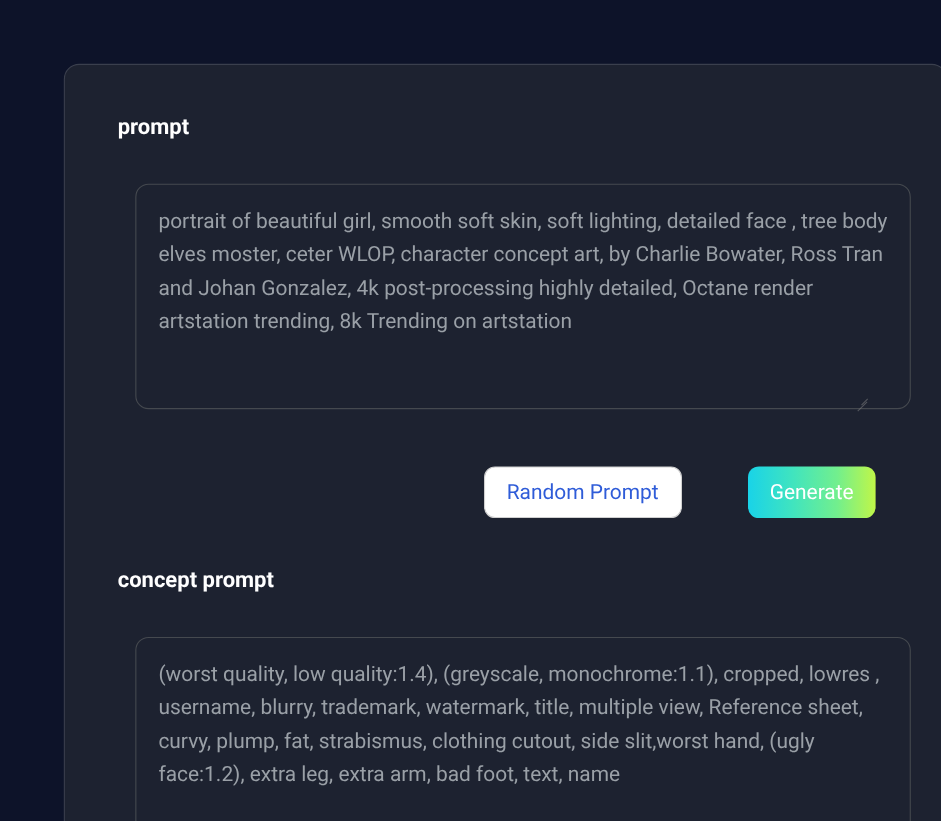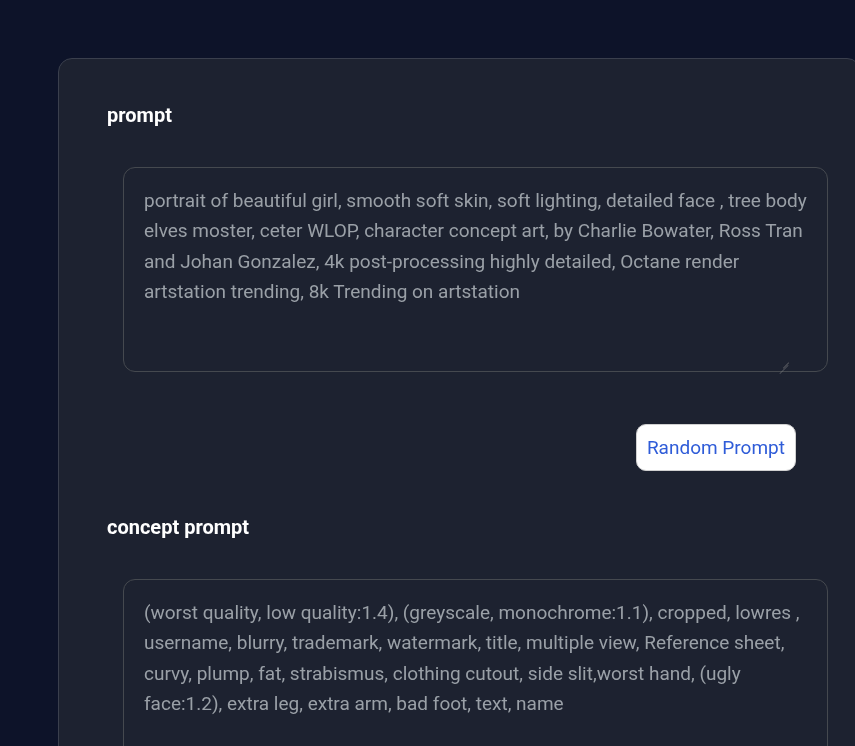--- a/index.html
+++ b/index.html
@@ -82,21 +82,21 @@
     .button-row {
       display: flex;
       justify-content: flex-end;
       gap: 28px;
       margin-top: 16px;
       margin-bottom: 28px;
     }
     .btn {
       font-size: 19px;
       font-weight: 400;
-      padding: 11px 10px;
+      padding: 11px 20px;
       border-radius: 10px;
       border: none;
       cursor: pointer;
       font-family: inherit;
     }
     .btn-random {
       background-color: #ffffff;
       color: #2f5cd8;
       border: 1px solid #d0d0d0;
     }
@@ -112,20 +112,21 @@
 
   <div class="section-label">prompt</div>
 
   <div class="textarea-wrapper">
     <textarea class="prompt-textarea" style="">portrait of beautiful girl, smooth soft skin, soft lighting, detailed face , tree body elves moster, ceter WLOP, character concept art, by Charlie Bowater, Ross Tran and Johan Gonzalez, 4k post-processing highly detailed, Octane render artstation trending, 8k Trending on artstation</textarea>
     <div class="resize-handle"></div>
   </div>
 
   <div class="button-row">
     <button class="btn btn-random">Random Prompt</button>
+    <button class="btn btn-generate">Generate</button>
   </div>
 
   <div class="section-label">concept prompt</div>
 
   <div class="textarea-wrapper">
     <textarea class="negative-textarea" style="">(worst quality, low quality:1.4), (greyscale, monochrome:1.1), cropped, lowres , username, blurry, trademark, watermark, title, multiple view, Reference sheet, curvy, plump, fat, strabismus, clothing cutout, side slit,worst hand, (ugly face:1.2), extra leg, extra arm, bad foot, text, name</textarea>
     <div class="resize-handle"></div>
   </div>
 
 </div>

